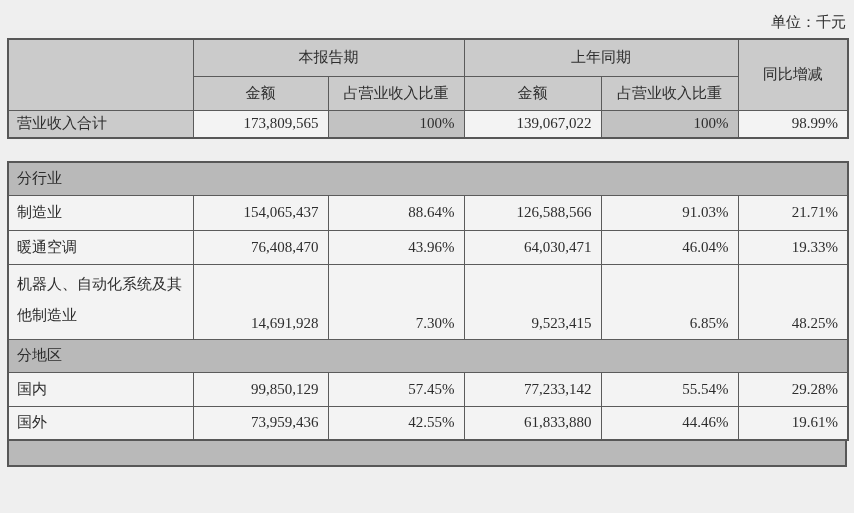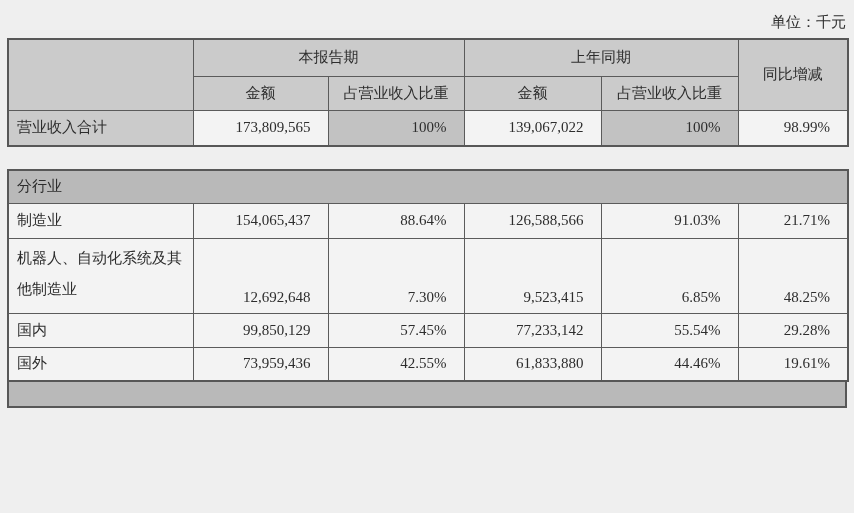--- a/index.html
+++ b/index.html
@@ -26,24 +26,24 @@
     font-size: 15px; font-weight: normal;
     vertical-align: middle;
     overflow: hidden;
   }
   th { }
   .bg-head   { background: #cbcbcb; }
   .bg-shade  { background: #c2c2c2; }
   .bg-sect   { background: #b9b9b9; }
   .bg-data   { background: #f3f3f3; }
   .lbl  { text-align: left;  padding-left: 8px;  padding-right: 4px; }
-  .num  { text-align: right; padding-right: 17px; padding-left: 4px; margin-left: 44px; }
+  .num  { text-align: right; padding-right: 9px; padding-left: 4px; margin-left: 44px; }
   tr.hrow1 { height: 37px; }
   tr.hrow2 { height: 34px; }
-  tr.srow  { height: 36px; }
+  tr.srow  { height: 28px; }
   tr.sect  { height: 33px; }
   tr.drow  { height: 34px; }
   tr.drow-m{ height: 35px; }
   tr.tall  { height: 72px; }
   tr.tall td { vertical-align: bottom; padding-bottom: 7px; }
   tr.tall td.lbl { line-height: 2.1; padding-top: 4px; }
   .partial-row {
     width: 840px; margin-left: 7px; height: 26px;
     background: #b9b9b9;
     border: 2px solid #575757; border-top: none;
@@ -103,29 +103,40 @@
   </tr>
   <tr class="drow-m">
     <td class="bg-data lbl">制造业</td>
     <td class="bg-data num">154,065,437</td>
     <td class="bg-data num">88.64%</td>
     <td class="bg-data num">126,588,566</td>
     <td class="bg-data num">91.03%</td>
     <td class="bg-data num">21.71%</td>
   </tr>
 
+  <tr class="drow">
+    <td class="bg-data lbl">暖通空调</td>
+    <td class="bg-data num">76,408,470</td>
+    <td class="bg-data num">43.96%</td>
+    <td class="bg-data num">64,030,471</td>
+    <td class="bg-data num">46.04%</td>
+    <td class="bg-data num">19.33%</td>
+  </tr>
   <tr class="tall">
     <td class="bg-data lbl">机器人、自动化系统及其他制造业</td>
-    <td class="bg-data num">12,692,648</td>
+    <td class="bg-data num">14,691,928</td>
     <td class="bg-data num">7.30%</td>
     <td class="bg-data num">9,523,415</td>
     <td class="bg-data num">6.85%</td>
     <td class="bg-data num">48.25%</td>
   </tr>
 
+  <tr class="sect">
+    <td class="bg-sect lbl" colspan="6">分地区</td>
+  </tr>
   <tr class="drow">
     <td class="bg-data lbl">国内</td>
     <td class="bg-data num">99,850,129</td>
     <td class="bg-data num">57.45%</td>
     <td class="bg-data num">77,233,142</td>
     <td class="bg-data num">55.54%</td>
     <td class="bg-data num">29.28%</td>
   </tr>
   <tr class="drow">
     <td class="bg-data lbl">国外</td>

